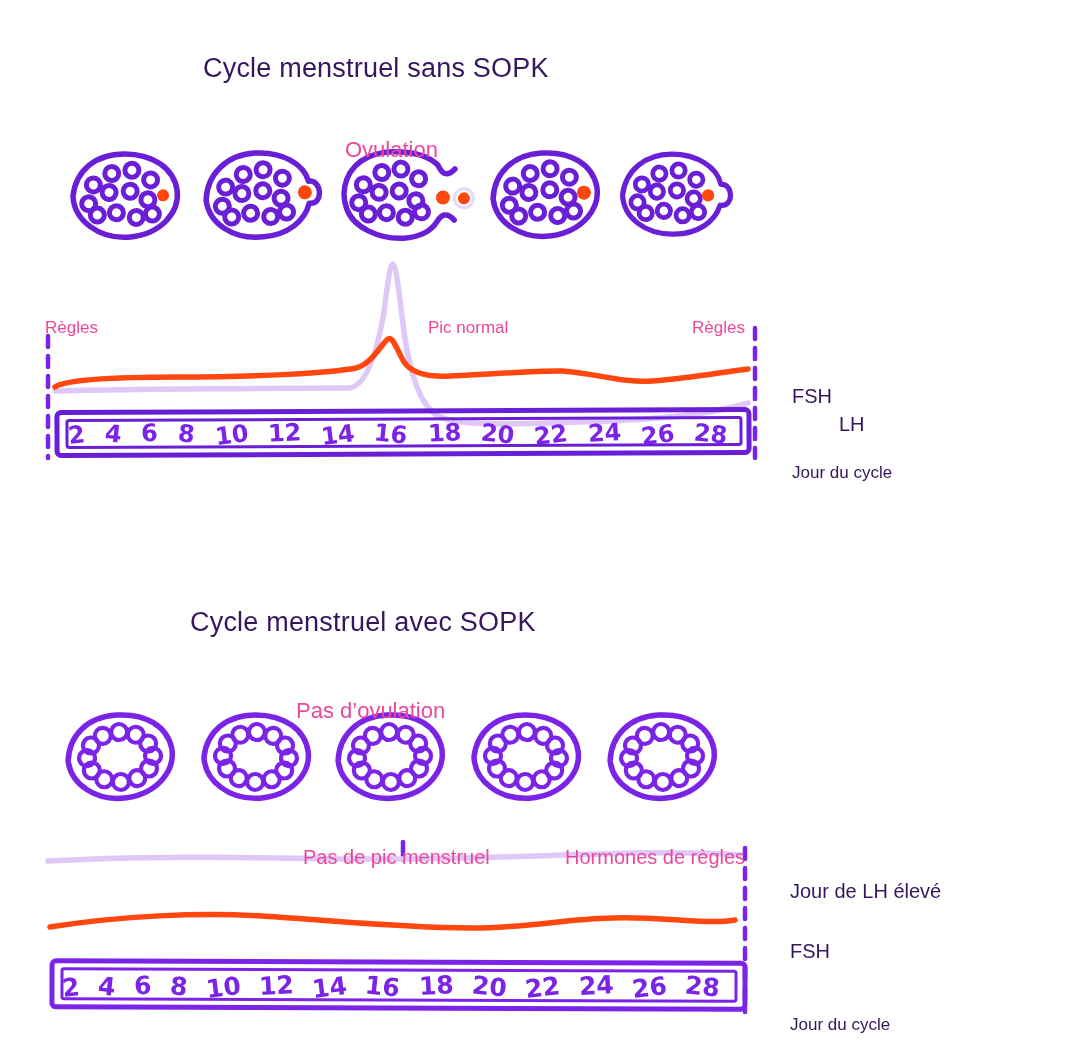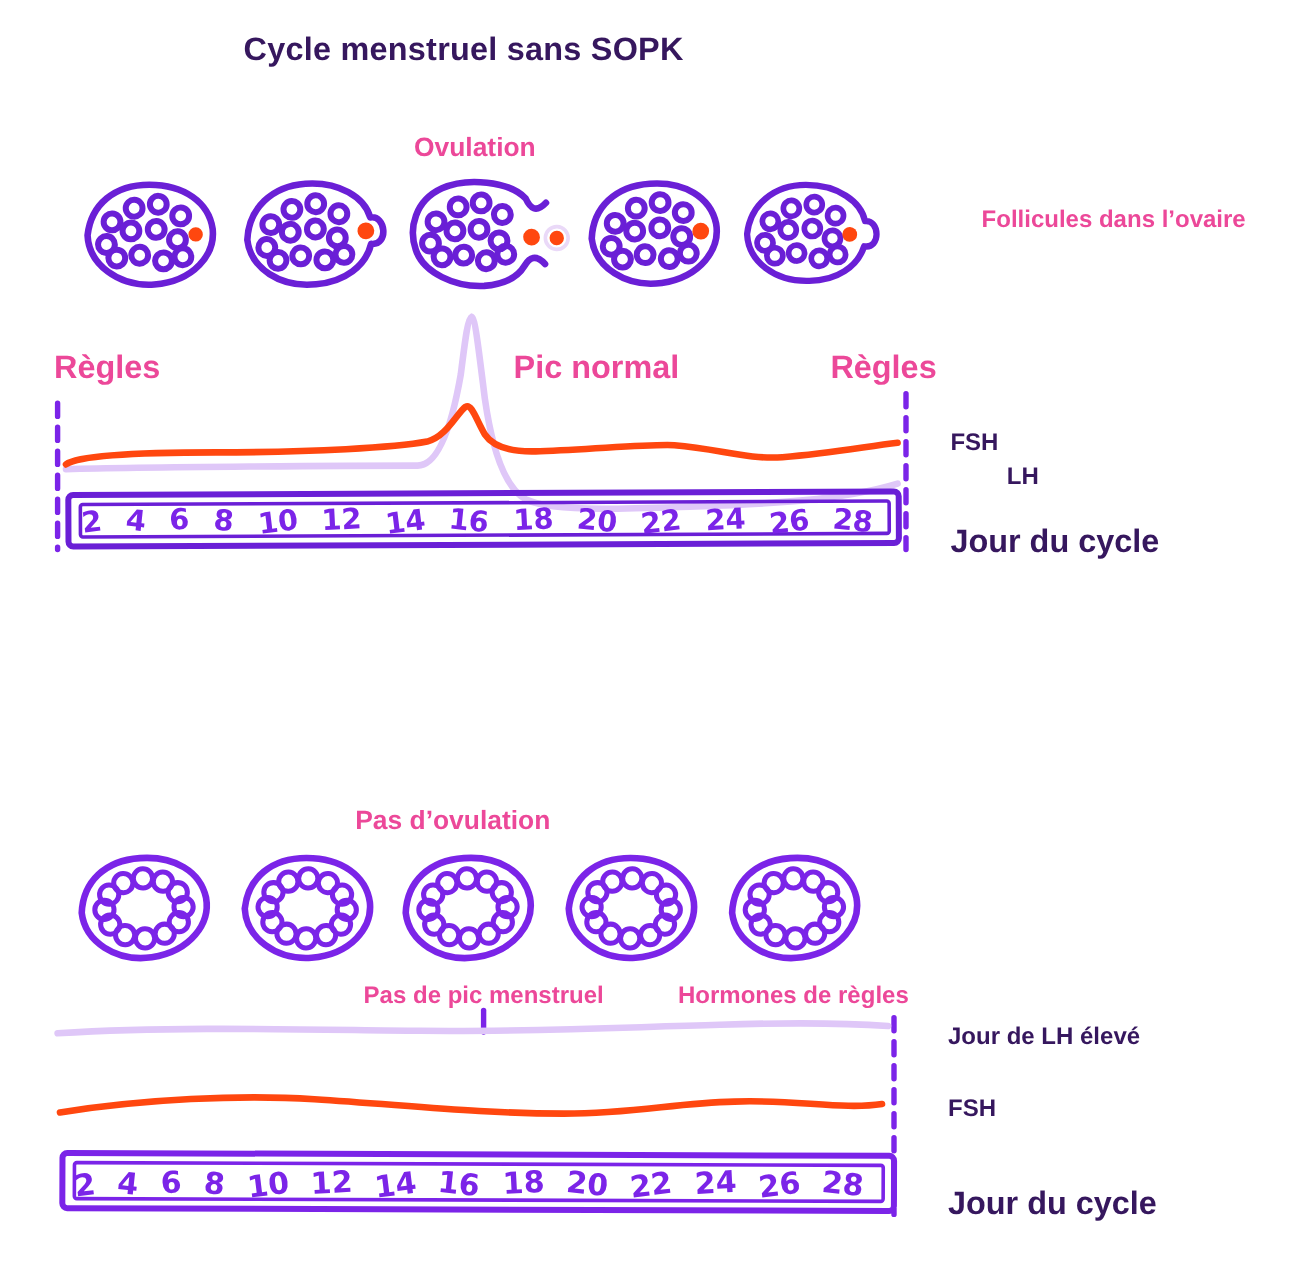--- a/index.html
+++ b/index.html
@@ -1,27 +1,27 @@
 <!DOCTYPE html>
 <html><head>
 <meta charset="utf-8">
 <style>
   html,body{margin:0;padding:0;background:#ffffff;}
   .canvas{
     position:relative;width:1080px;height:1060px;background:#ffffff;overflow:hidden;
     font-family:"Liberation Sans","DejaVu Sans",sans-serif;
   }
   .art{position:absolute;left:0;top:0;width:1080px;height:1060px;}
-  .lbl{position:absolute;font-weight:bold;white-space:nowrap;}
+  .lbl{position:absolute;font-weight:normal;white-space:nowrap;margin-top:27px;}
   .dark{color:#36175e;}
   .bright{color:#ec4899;}
   .title{font-size:27px;letter-spacing:.2px;}
   .mid{font-size:22px;}
   .small{font-size:20px;}
-  .axis-lbl{font-size:27px;}
+  .axis-lbl{font-size:17px;}
   .hormones{white-space:normal;width:250px;line-height:26px;}
   .days-row{
     position:absolute;display:flex;justify-content:space-between;align-items:center;
     font-weight:bold;color:#7b24e8;font-family:"DejaVu Sans",sans-serif;
   }
   .days-row.toprow{left:68px;top:419px;width:660px;height:30px;font-size:24px;}
   .days-row.bottomrow{left:62px;top:970px;width:658px;height:32px;font-size:25px;}
   .days-row span{display:inline-block;}
   .days-row span:nth-child(odd){transform:rotate(-7deg) translateY(1px);}
   .days-row span:nth-child(even){transform:rotate(6deg);}
@@ -216,21 +216,20 @@
     <path d="M 50,927 C 120,916 200,912 262,916 C 340,921 400,928 470,928 C 530,928 562,919 612,918 C 662,916 702,925 735,920" fill="none" stroke="#ff470f" stroke-width="5.5" stroke-linecap="round"></path>
 
     <g transform="rotate(0.2 398 985)">
       <rect x="52" y="962" width="693" height="46" rx="4" fill="none" stroke="#7b24e8" stroke-width="5"></rect>
       <rect x="62" y="970" width="674" height="30" rx="2" fill="none" stroke="#7b24e8" stroke-width="3"></rect>
     </g>
   </svg>
 
   <div class="lbl dark title" style="left:203px;top:26px;">Cycle menstruel sans SOPK</div>
   <div class="lbl bright mid" style="left:345px;top:110px;">Ovulation</div>
-  <div class="lbl bright small" style="left:818px;top:172px;">Follicules dans l’ovaire</div>
   <div class="lbl bright axis-lbl" style="left:45px;top:291px;">Règles</div>
   <div class="lbl bright axis-lbl" style="left:428px;top:291px;">Pic normal</div>
   <div class="lbl bright axis-lbl" style="left:692px;top:291px;">Règles</div>
   <div class="lbl dark small" style="left:792px;top:358px;">FSH</div>
   <div class="lbl dark small" style="left:839px;top:386px;">LH</div>
   <div class="lbl dark axis-lbl" style="left:792px;top:436px;">Jour du cycle</div>
   <div class="days-row toprow">
       <span>2</span>
       <span>4</span>
       <span>6</span>
@@ -240,20 +239,21 @@
       <span>14</span>
       <span>16</span>
       <span>18</span>
       <span>20</span>
       <span>22</span>
       <span>24</span>
       <span>26</span>
       <span>28</span>
     </div>
 
+  <div class="lbl dark title" style="left:190px;top:580px;">Cycle menstruel avec SOPK</div>
   <div class="lbl bright mid" style="left:296px;top:671px;">Pas d’ovulation</div>
   <div class="lbl bright small" style="left:303px;top:819px;">Pas de pic menstruel</div>
   <div class="lbl bright small" style="left:565px;top:819px;">Hormones de règles</div>
   <div class="lbl dark small" style="left:790px;top:853px;">Jour de LH élevé</div>
   <div class="lbl dark small" style="left:790px;top:913px;">FSH</div>
   <div class="lbl dark axis-lbl" style="left:790px;top:988px;">Jour du cycle</div>
   <div class="days-row bottomrow">
       <span>2</span>
       <span>4</span>
       <span>6</span>

